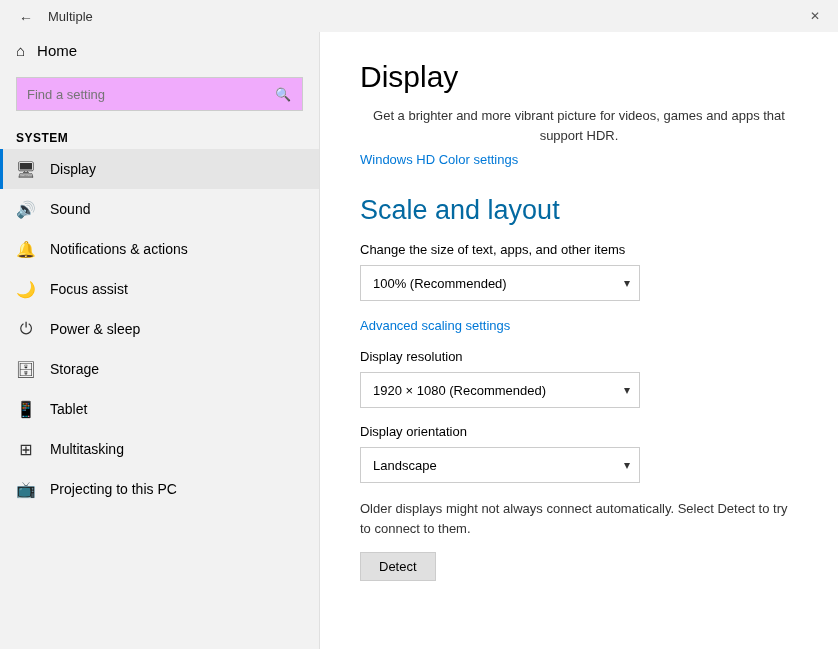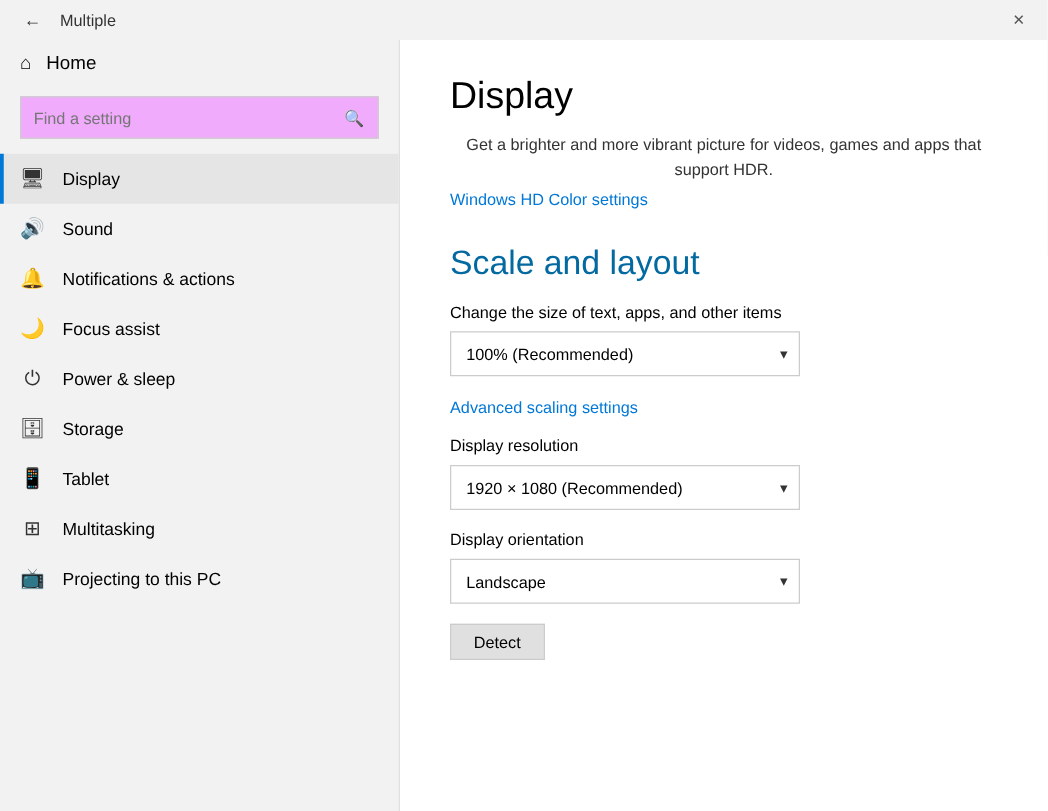--- a/index.html
+++ b/index.html
@@ -248,20 +248,21 @@
   <div class="sidebar-home">
     <span class="item-icon">⌂</span>
     <span>Home</span>
   </div>
 
   <div class="search-box">
     <input type="text" placeholder="Find a setting" style="">
     <span class="search-icon-btn">🔍</span>
   </div>
 
+  <div class="sidebar-section-label">System</div>
 
   <div class="sidebar-item active">
     <span class="item-icon">🖥</span>
     <span>Display</span>
   </div>
 
   <div class="sidebar-item">
     <span class="item-icon">🔊</span>
     <span>Sound</span>
   </div>
@@ -341,17 +342,18 @@
       <select class="dropdown-select">
         <option>Landscape</option>
         <option>Portrait</option>
         <option>Landscape (flipped)</option>
         <option>Portrait (flipped)</option>
       </select>
       <span class="dropdown-chevron">▾</span>
     </div>
 
 
+    <p class="multiple-displays-desc">Older displays might not always connect automatically. Select Detect to try to connect to them.</p>
 
     <button class="detect-btn">Detect</button>
 
   </div>
 </div>
 
 </body></html>

